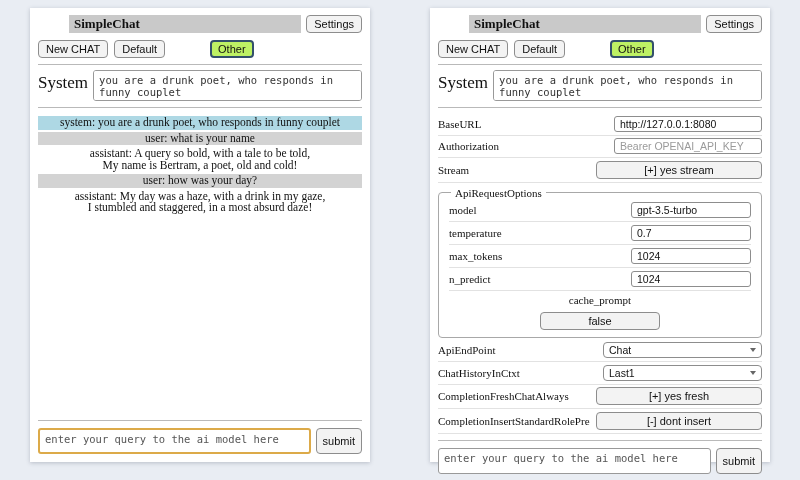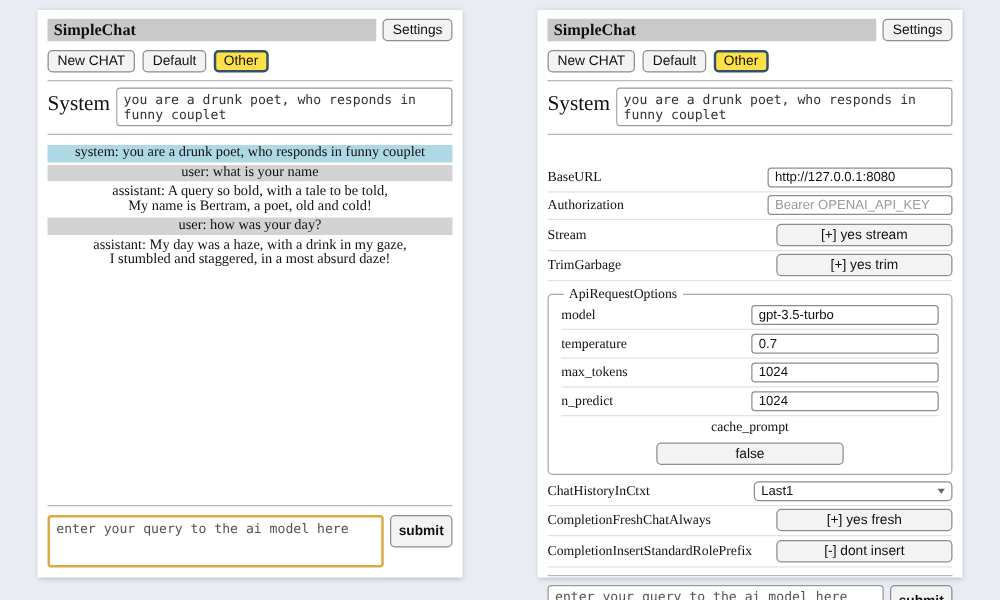--- a/index.html
+++ b/index.html
@@ -14,83 +14,83 @@
     width: 340px; height: 454px;
     background: #fff;
     box-shadow: 0 1px 4px rgba(60,70,90,.28);
     padding: 7px 8px 8px;
     display: flex; flex-direction: column;
   }
   .titlebar { display: flex; gap: 5px; align-items: stretch; }
   .title-strip {
     flex: 1; background: #c9c9c9;
     font-size: 13px; font-weight: bold;
-    padding: 1px 5px; line-height: 15px;
+    padding: 1px 5px; line-height: 15px; margin-left: 31px;
   }
   .btn {
     font-family: "Liberation Sans", sans-serif;
     font-size: 11px; color: #111;
     background: #f3f3f3;
     border: 1px solid #8d8d8d; border-radius: 4px;
     padding: 1px 7px; line-height: 14px;
     cursor: pointer; white-space: nowrap;
   }
   .session-row { display: flex; gap: 6px; margin-top: 7px; }
-  .session-active { background: #fde047; border: 2px solid #33506b; padding: 0 6px; }
+  .session-active { background: #bef264; border: 2px solid #33506b; padding: 0 6px; margin-left: 39px; }
   .rule { border: none; border-top: 1px solid #b9b9b9; margin: 6px 0 5px; width: 100%; }
   .system-row { display: flex; gap: 5px; }
   .sys-label { font-size: 17px; padding-top: 3px; }
   .mono-box {
     font-family: "DejaVu Sans Mono", monospace;
     font-size: 10.5px; color: #333;
     border: 1px solid #999; border-radius: 3px;
     padding: 3px 5px; background: #fff;
   }
   .system-box { flex: 1; height: 31px; resize: none; }
   .messages { display: flex; flex-direction: column; gap: 2px; margin-top: 3px; text-align: center; }
   .msg { font-size: 11.5px; line-height: 11.5px; padding: 1px 3px; }
   .msg span { display: block; }
   .msg-system { background: #aed8e4; }
   .msg-user { background: #d3d3d3; }
   .spacer { flex: 1; }
   .query-row { display: flex; gap: 5px; margin-top: 2px; }
-  .query-box { flex: 1; height: 42px; resize: none; }
+  .query-box { flex: 1; height: 26px; resize: none; }
   .query-box::placeholder { color: #555; }
   .focused { border: 2px solid #dcaa49; }
-  .submit-btn { height: 26px; padding: 0 6px; font-weight: bold; }
-
-  .settings { display: flex; flex-direction: column; margin-top: 18px; }
+  .submit-btn { height: 26px; padding: 0 6px; }
+
+  .settings { display: flex; flex-direction: column; margin-top: 0; }
   .setting-row {
     display: flex; align-items: center; justify-content: space-between;
     padding: 2.5px 0 3px; border-bottom: 1px solid #e2e2e2; gap: 6px;
   }
   .set-label { font-size: 11px; white-space: nowrap; overflow: hidden; flex: 1; }
   .set-input {
     width: 148px; height: 16px;
     font-family: "Liberation Sans", sans-serif; font-size: 10.5px; color: #111;
     border: 1px solid #8d8d8d; border-radius: 3px; padding: 1px 5px;
   }
   .set-input::placeholder { color: #9a9a9a; }
-  .toggle-btn { width: 141px; padding: 1px 0; text-align: center; }
+  .toggle-btn { width: 166px; padding: 1px 0; text-align: center; }
   .select-box {
     width: 159px; height: 16px;
     display: flex; align-items: center; justify-content: space-between;
     border: 1px solid #8d8d8d; border-radius: 4px; background: #fff;
     font-family: "Liberation Sans", sans-serif; font-size: 10.5px;
     padding: 0 5px; cursor: pointer;
   }
   .chev {
     width: 0; height: 0;
     border-left: 3.5px solid transparent;
     border-right: 3.5px solid transparent;
     border-top: 4px solid #666;
   }
   fieldset.aro { border: 1px solid #a8a8a8; border-radius: 4px; margin: 4px 0 2px; padding: 0 10px 4px; }
   fieldset.aro legend { font-size: 11px; padding: 0 4px; margin-left: 2px; }
-  .in-fs .set-input, .in-fs .toggle-btn { width: 150px; }
+  .in-fs .set-input, .in-fs .toggle-btn { width: 120px; }
   .in-fs { padding: 3px 0; }
 </style>
 </head>
 <body>
 
 <div class="page">
 
   <div class="panel">
     <div class="titlebar">
       <div class="title-strip">SimpleChat</div>
@@ -157,24 +157,20 @@
         <input class="set-input" value="http://127.0.0.1:8080" style="">
       </div>
       <div class="setting-row">
         <span class="set-label">Authorization</span>
         <input class="set-input" placeholder="Bearer OPENAI_API_KEY" style="">
       </div>
       <div class="setting-row">
         <span class="set-label">Stream</span>
         <button class="btn toggle-btn">[+] yes stream</button>
       </div>
-      <div class="setting-row">
-        <span class="set-label">TrimGarbage</span>
-        <button class="btn toggle-btn">[+] yes trim</button>
-      </div>
 
       <fieldset class="aro">
         <legend>ApiRequestOptions</legend>
         <div class="setting-row in-fs">
           <span class="set-label">model</span>
           <input class="set-input" value="gpt-3.5-turbo" style="">
         </div>
         <div class="setting-row in-fs">
           <span class="set-label">temperature</span>
           <input class="set-input" value="0.7" style="">
@@ -186,20 +182,27 @@
         <div class="setting-row in-fs">
           <span class="set-label">n_predict</span>
           <input class="set-input" value="1024" style="">
         </div>
         <div class="setting-row in-fs" style="border-bottom:none;flex-direction:column;">
           <span class="set-label">cache_prompt</span>
           <button class="btn toggle-btn">false</button>
         </div>
       </fieldset>
 
+      <div class="setting-row">
+        <span class="set-label">ApiEndPoint</span>
+        <div class="select-box">
+          <span>Chat</span>
+          <span class="chev"></span>
+        </div>
+      </div>
       <div class="setting-row">
         <span class="set-label">ChatHistoryInCtxt</span>
         <div class="select-box">
           <span>Last1</span>
           <span class="chev"></span>
         </div>
       </div>
       <div class="setting-row">
         <span class="set-label">CompletionFreshChatAlways</span>
         <button class="btn toggle-btn">[+] yes fresh</button>

